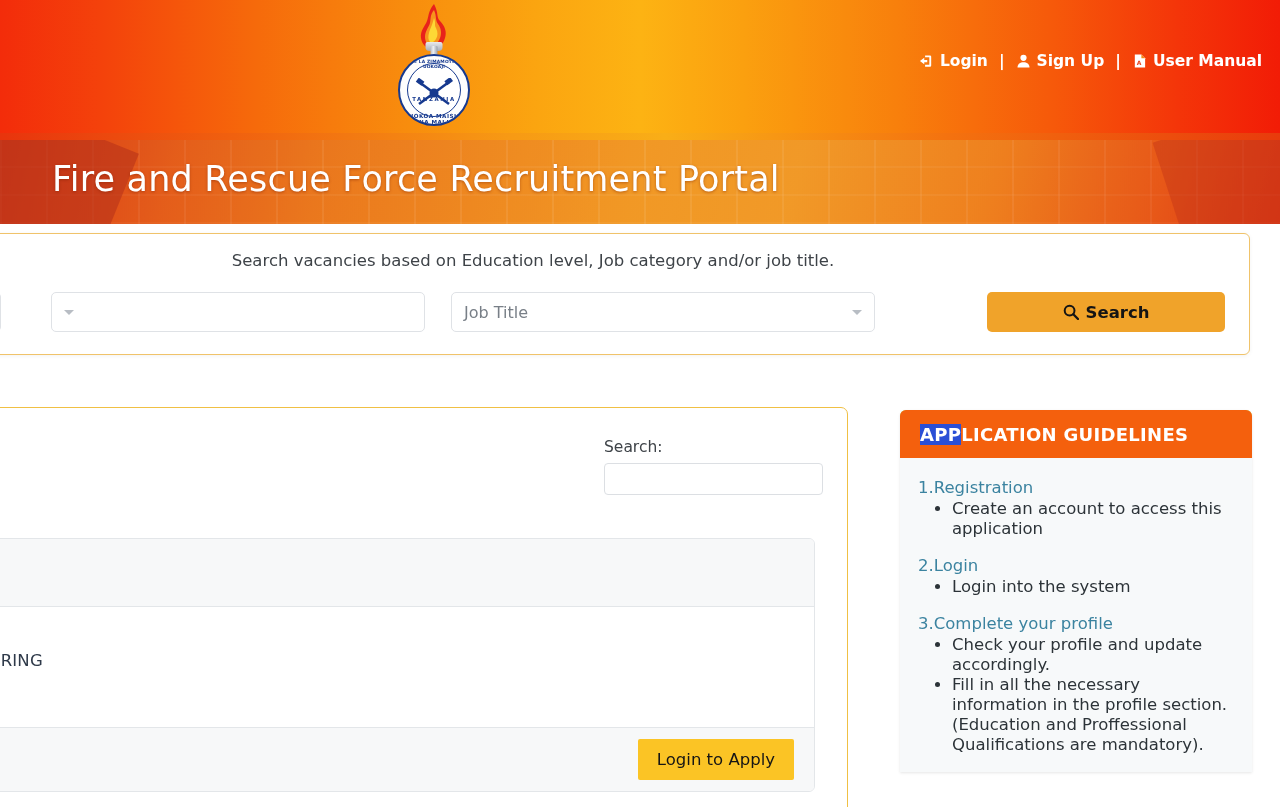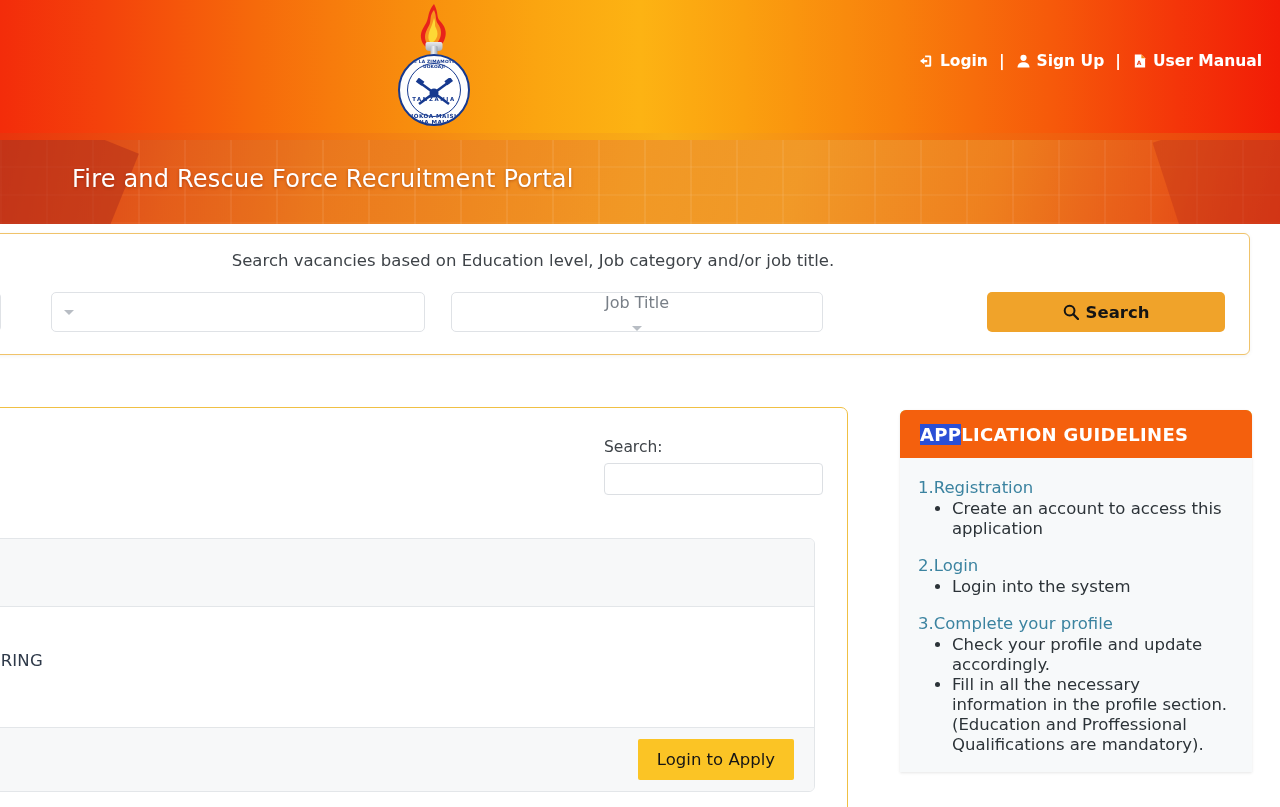--- a/index.html
+++ b/index.html
@@ -136,24 +136,24 @@
     background: #b5301a; opacity: .55;
     transform: rotate(22deg);
   }
   .banner-diag-r {
     position: absolute; right: -60px; top: -20px;
     width: 170px; height: 140px;
     background: #c23318; opacity: .42;
     transform: rotate(-18deg);
   }
   .banner-title {
-    position: absolute; left: 72px; top: 50%;
+    position: absolute; left: 52px; top: 50%;
     transform: translateY(-50%);
     color: #ffffff;
-    font-size: 24px; font-weight: 400;
+    font-size: 35px; font-weight: 400;
     font-family: "DejaVu Sans", sans-serif;
     letter-spacing: .2px;
     text-shadow: 0 1px 3px rgba(120,30,0,.45);
     white-space: nowrap;
   }
 
   
   .search-panel {
     position: absolute; left: -18px; top: 233px;
     width: 1268px; height: 122px;
@@ -174,21 +174,21 @@
     border: 1px solid #dfe2e6;
     border-radius: 5px;
     display: flex; align-items: center;
     font-size: 16px; color: #787f87;
     font-family: "DejaVu Sans", sans-serif;
     padding: 0 12px;
     cursor: pointer;
   }
   .sp-edu   { left: -56px;  width: 74px; }
   .sp-cat   { left: 68px;  width: 374px; }
-  .sp-title { left: 468px; width: 372px; flex-direction: column; }
+  .sp-title { left: 468px; width: 424px; }
   .sp-field .ph { flex: 1; }
   .caret {
     width: 0; height: 0;
     border-left: 5px solid transparent;
     border-right: 5px solid transparent;
     border-top: 5px solid #b8bdc4;
     flex: 0 0 auto;
   }
   .sp-btn {
     position: absolute; left: 1004px; top: 58px;

